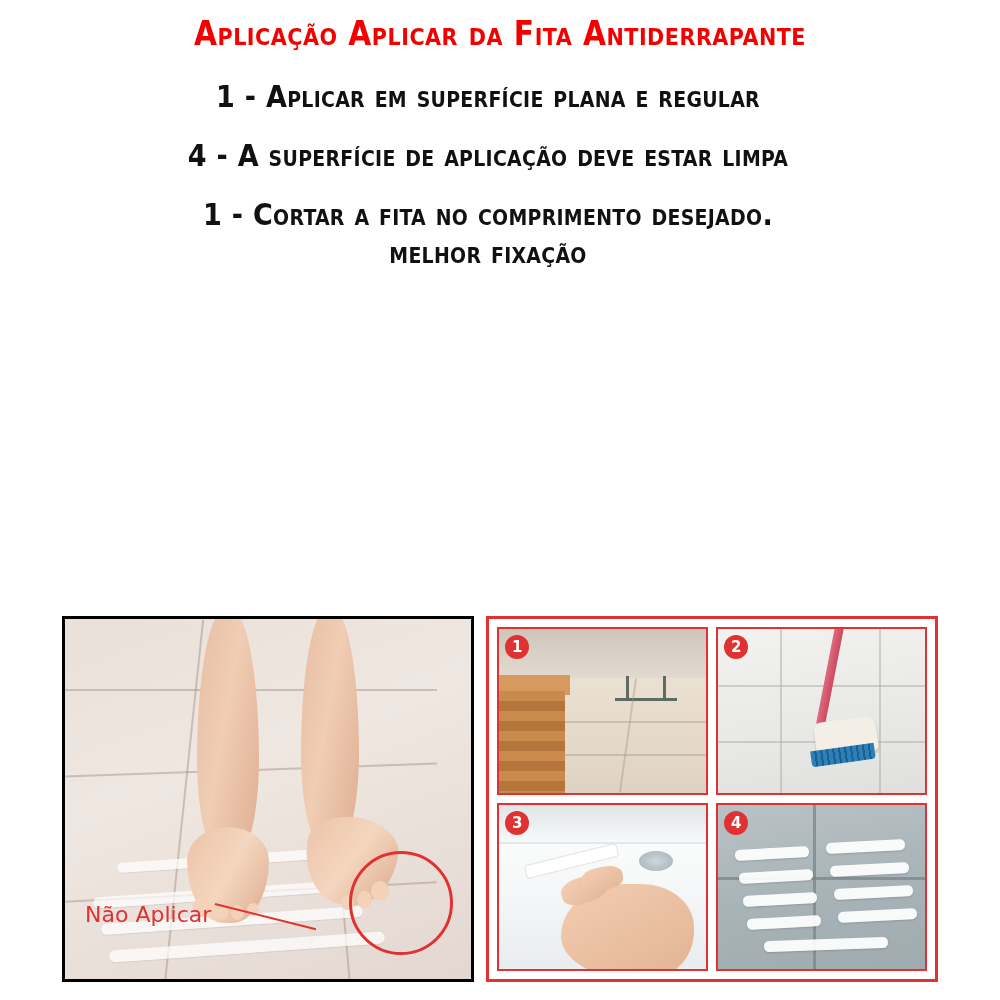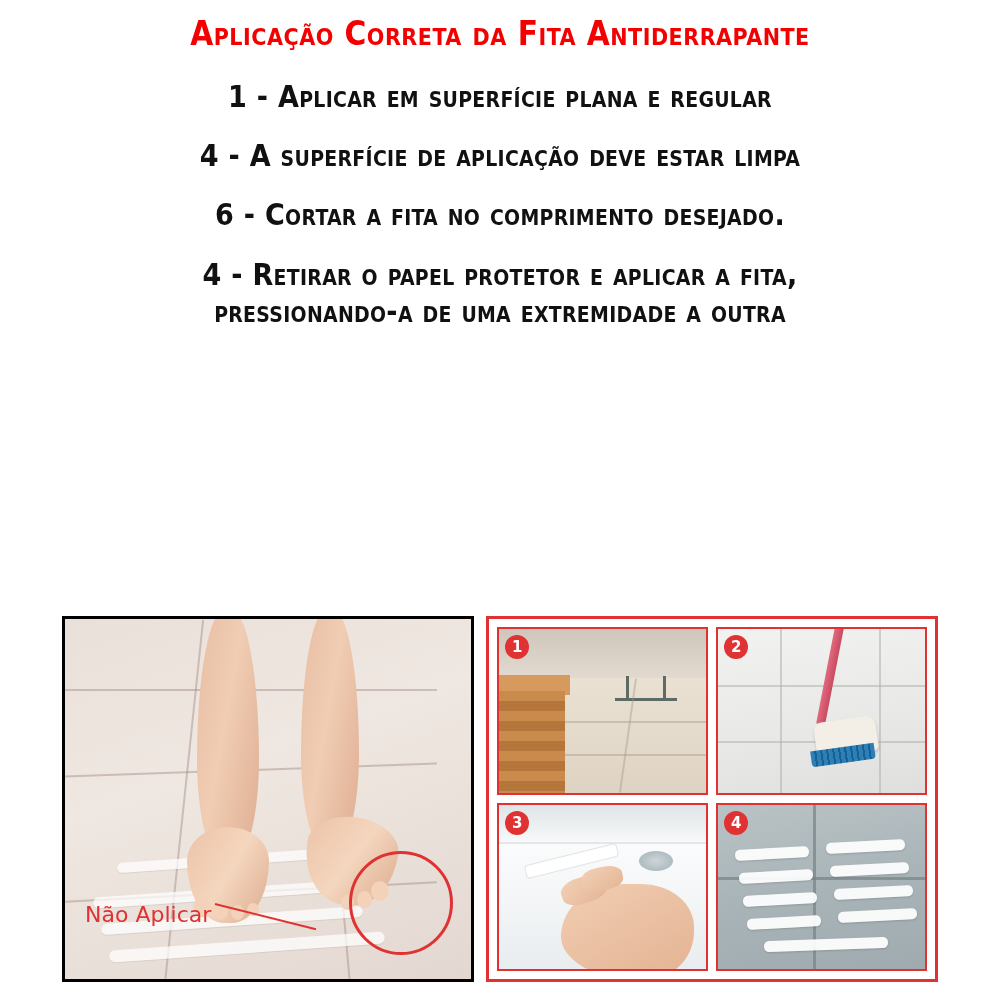--- a/index.html
+++ b/index.html
@@ -27,21 +27,21 @@
     font-stretch: condensed;
     letter-spacing: 0.5px;
     font-variant: small-caps;
     text-transform: none;
     white-space: nowrap;
   }
 
   
   .steps {
     position: absolute;
-    top: 78px; left: 40px; width: 920px;
+    top: 78px; left: 28px; width: 920px;
   }
   .step {
     text-align: center;
     color: #111111;
     font-size: 30px;
     font-weight: bold;
     line-height: 1.24;
     font-variant: small-caps;
     letter-spacing: 0.3px;
     margin-bottom: 22px;
@@ -253,40 +253,37 @@
     background: rgba(255,255,255,0.92);
     border-radius: 5px;
     box-shadow: 0 1px 2px rgba(0,0,0,0.15);
   }
 </style>
 </head>
 <body>
 
 <div class="page">
 
-  <div class="title">Aplicação Correta da Fita Antiderrapante</div>
+  <div class="title">Aplicação Aplicar da Fita Antiderrapante</div>
 
   <div class="steps">
 
     <div class="step">
       <span class="ln">1 - Aplicar em superfície plana e regular</span>
     </div>
 
     <div class="step">
       <span class="ln">4 - A superfície de aplicação deve estar limpa</span>
     </div>
 
     <div class="step">
-      <span class="ln">6 - Cortar a fita no comprimento desejado.</span>
-    </div>
-
-    <div class="step">
-      <span class="ln">4 - Retirar o papel protetor e aplicar a fita,</span>
-      <span class="ln">pressionando-a de uma extremidade a outra</span>
-    </div>
+      <span class="ln">1 - Cortar a fita no comprimento desejado.</span>
+      <span class="ln">melhor fixação</span>
+    </div>
+
 
 
   </div>
 
   <div class="photos">
 
     <div class="frame left-photo">
 
       <div class="grout" style="left:0;top:70px;width:372px;height:2px;"></div>
       <div class="grout" style="left:0;top:150px;width:372px;height:2px;transform:rotate(-2deg);"></div>

